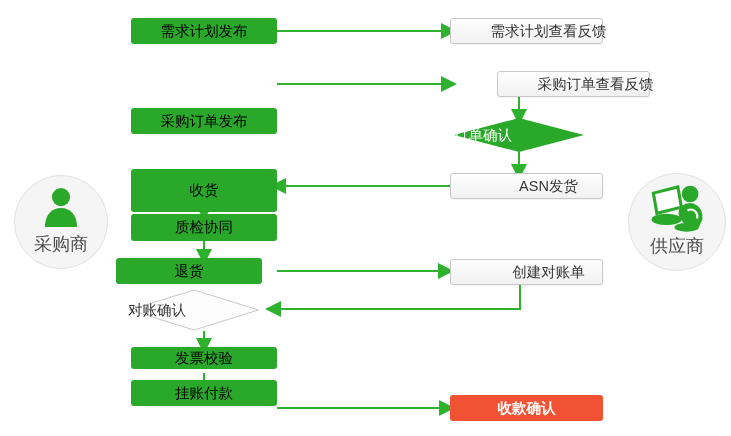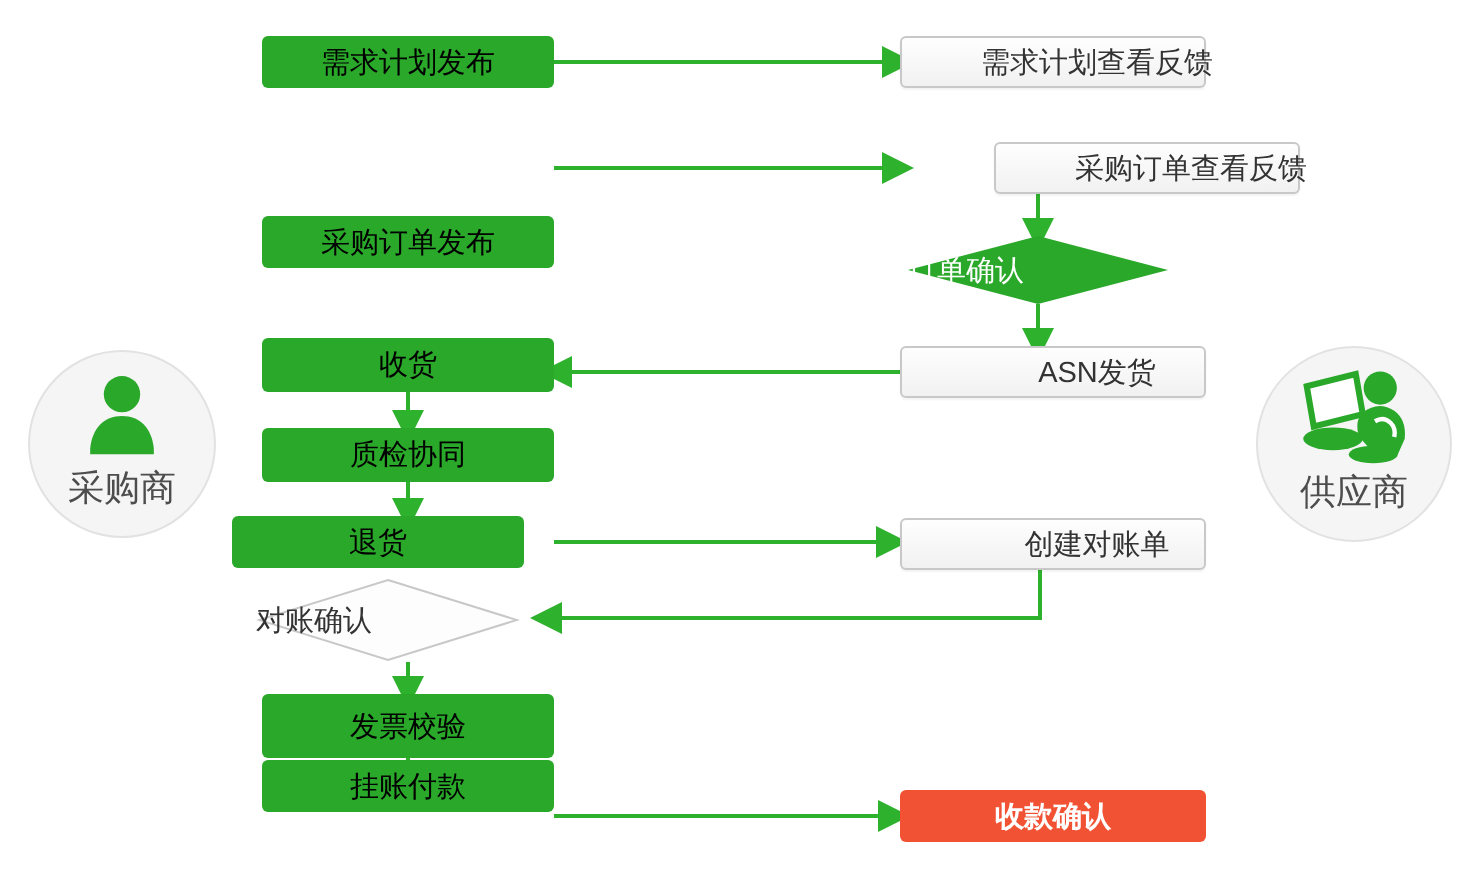--- a/index.html
+++ b/index.html
@@ -69,32 +69,32 @@
       <svg width="40" height="44" viewBox="0 0 44 46" xmlns="http://www.w3.org/2000/svg">
         <circle cx="22" cy="11" r="10" fill="#2aa82a"></circle>
         <path d="M22 23 C12 23 5.5 30 4.5 41 L4.5 44 L39.5 44 L39.5 41 C38.5 30 32 23 22 23 Z" fill="#2aa82a"></path>
       </svg>
     </span>
     <span class="actor-label">采购商</span>
   </div>
 
   <div class="node green-node" style="left:131px;top:18px;width:146px;height:26px;">需求计划发布</div>
   <div class="node green-node" style="left:131px;top:64px;width:146px;height:26px;margin-top:44px;">采购订单发布</div>
-  <div class="node green-node" style="left:131px;top:169px;width:146px;height:27px;">收货</div>
+  <div class="node green-node" style="left:131px;top:169px;width:146px;height:43px;">收货</div>
   <div class="node green-node" style="left:131px;top:214px;width:146px;height:27px;">质检协同</div>
   <div class="node green-node" style="left:116px;top:258px;width:146px;height:26px;">退货</div>
 
   <div class="diamond white" style="left:128px;top:289px;width:132px;height:42px;">
     <svg width="132" height="42" viewBox="0 0 132 42" xmlns="http://www.w3.org/2000/svg">
       <polygon points="66,1 130.5,21 66,41 1.5,21" fill="#fdfdfd" stroke="#c8c8c8" stroke-width="1"></polygon>
     </svg>
     <span>对账确认</span>
   </div>
 
-  <div class="node green-node" style="left:131px;top:347px;width:146px;height:32px;">发票校验</div>
+  <div class="node green-node" style="left:131px;top:347px;width:146px;height:22px;">发票校验</div>
   <div class="node green-node" style="left:131px;top:380px;width:146px;height:26px;">挂账付款</div>
 
   <div class="node white-node" style="left:450px;top:18px;width:153px;height:26px;">需求计划查看反馈</div>
   <div class="node white-node" style="left:450px;top:71px;width:153px;height:26px;margin-left:47px;">采购订单查看反馈</div>
 
   <div class="diamond green" style="left:454px;top:118px;width:130px;height:34px;">
     <svg width="130" height="34" viewBox="0 0 130 34" xmlns="http://www.w3.org/2000/svg">
       <polygon points="65,0 130,17 65,34 0,17" fill="#2aa82a"></polygon>
     </svg>
     <span>订单确认</span>

